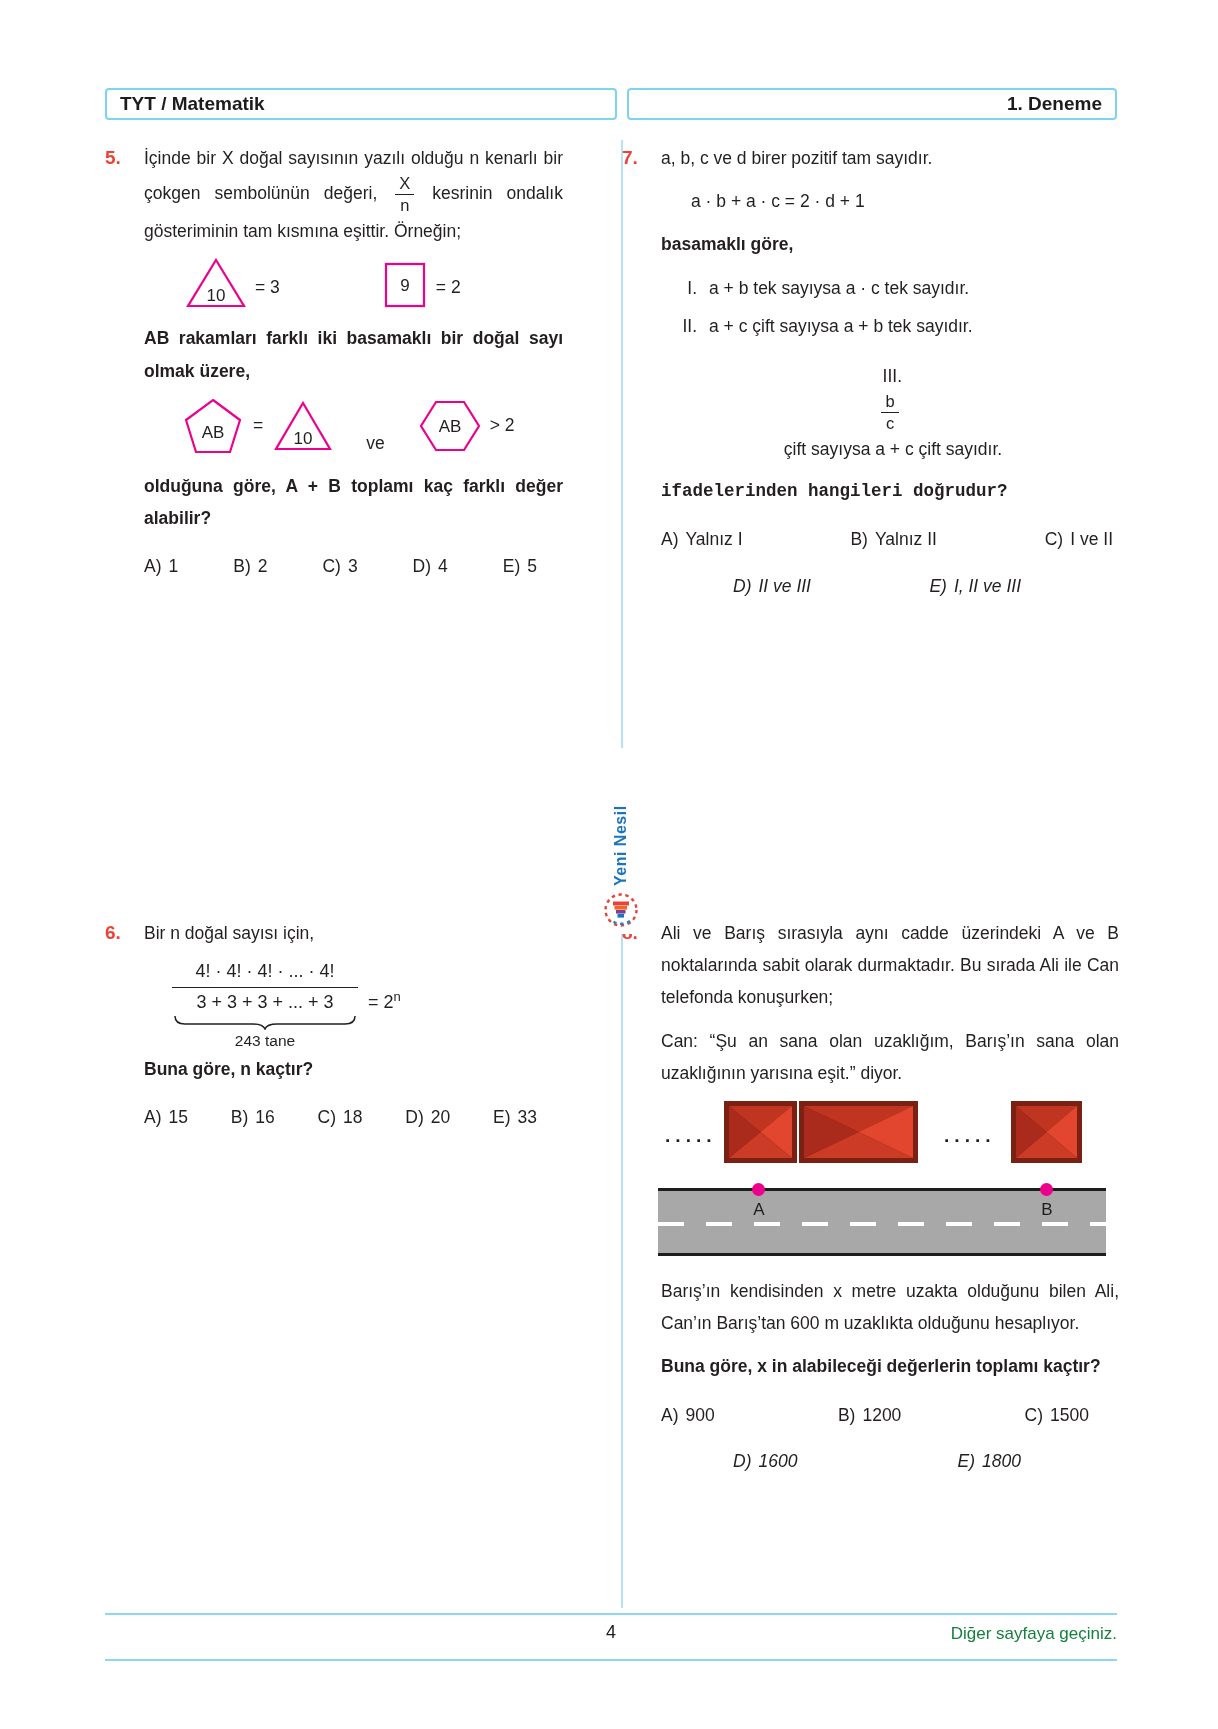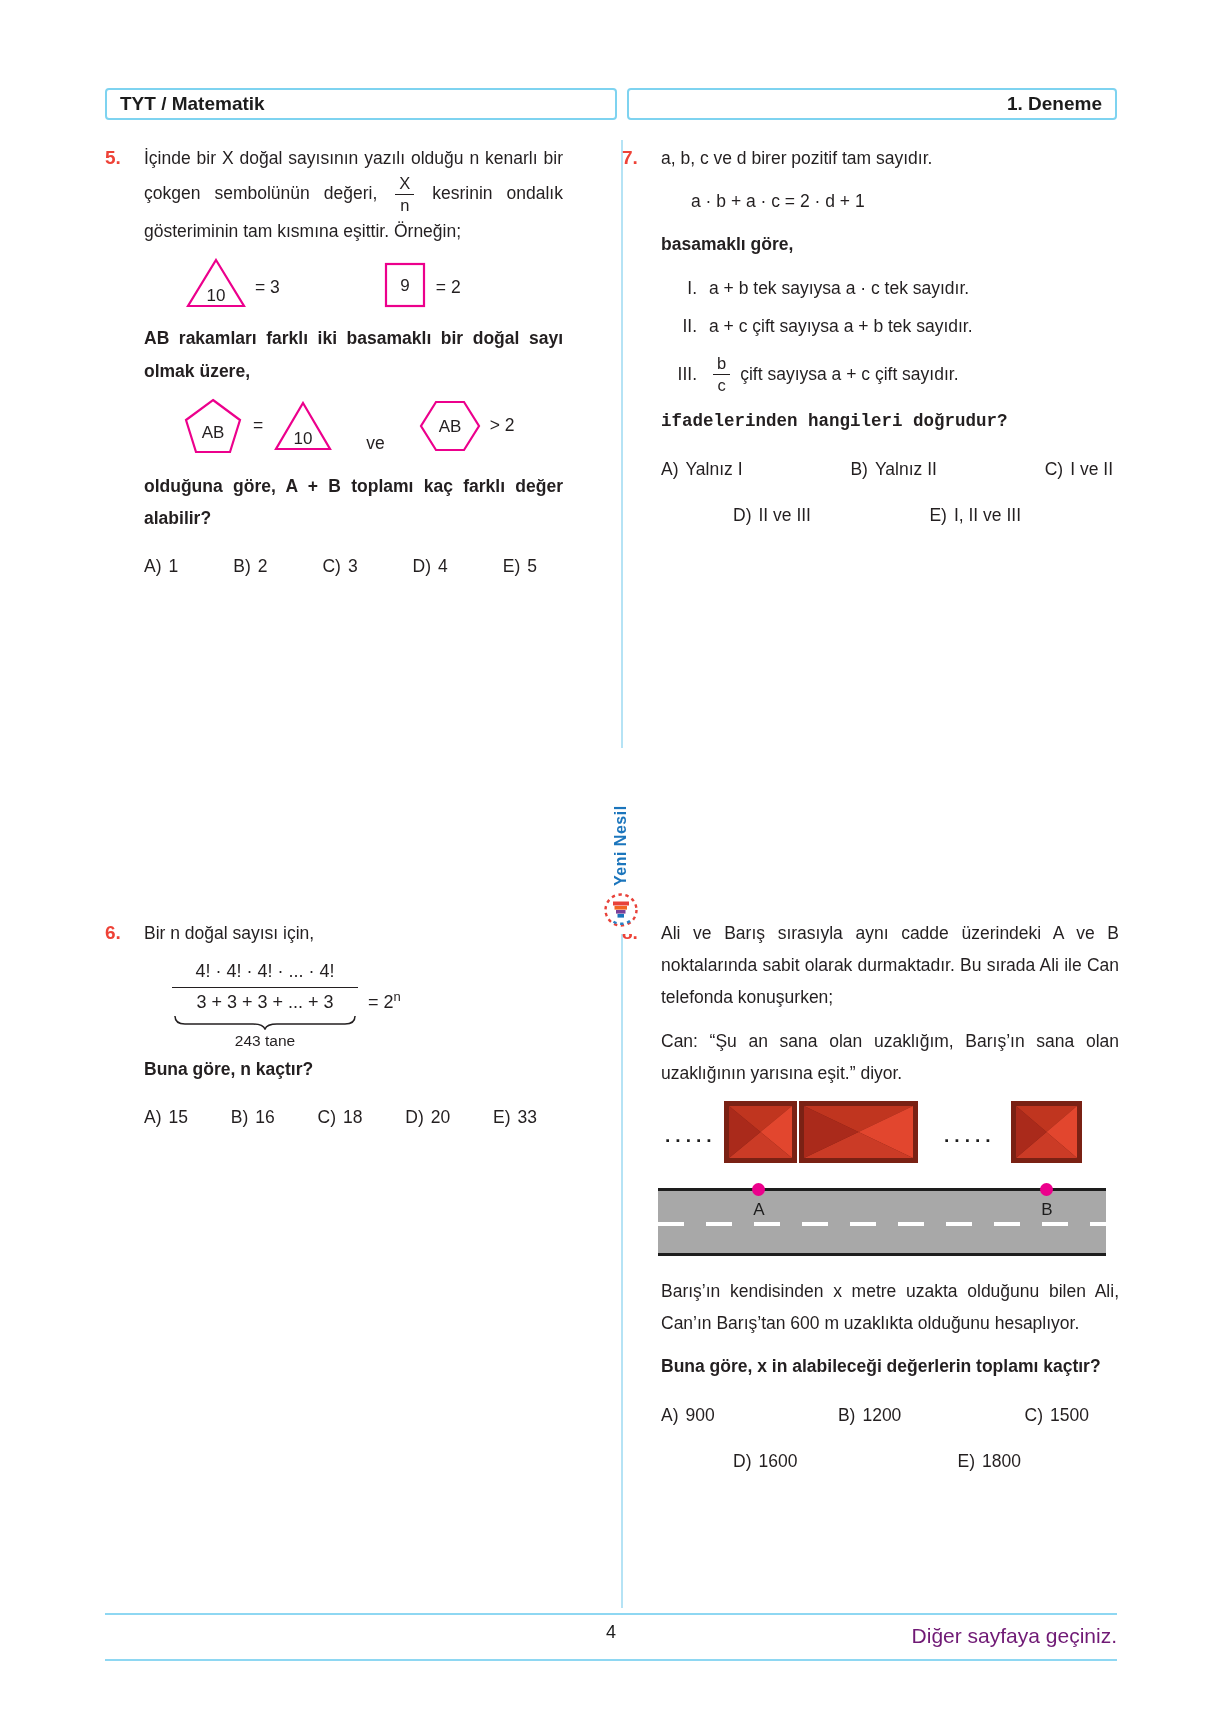--- a/index.html
+++ b/index.html
@@ -36,60 +36,60 @@
   .shape-row{display:flex;align-items:flex-end;margin:4px 0 14px 0;}
   .shape-row.centered{align-items:center;margin:10px 0 16px 0;}
   .shape-wrap{position:relative;display:inline-block;line-height:0;}
   svg text{font-family:"Liberation Sans",sans-serif;font-size:17px;fill:#231f20;}
   .srow-txt{line-height:1;padding-bottom:12px;}
   .centered .srow-txt{padding-bottom:0;}
 
   
   .optrow{display:flex;justify-content:space-between;padding-right:26px;margin-top:16px;font-size:17.5px;}
   .optrow .opt .lab{margin-right:7px;}
-  .optrow2{display:flex;margin-top:14px;font-size:17.5px;}
+  .optrow2{display:flex;margin-top:14px;font-size:17.5px;font-style:italic;}
   .optrow2 .opt .lab{margin-right:7px;}
   .optrow2 .o1{margin-left:72px;}
   .optrow2 .o2{margin-left:auto;margin-right:98px;}
 
   
   .math6{display:flex;margin:8px 0 2px 28px;}
   .bigfrac{display:inline-block;text-align:center;font-size:18px;}
   .bigfrac .num{border-bottom:1.7px solid #231f20;padding:0 10px 3px;line-height:1.3;}
   .bigfrac .den{padding-top:3px;line-height:1.3;}
   .brace-svg{display:block;margin:1px auto 0;}
   .brace-label{font-size:15.5px;line-height:1.2;margin-top:2px;}
   .eq2n{font-size:18px;margin:30px 0 0 10px;line-height:1;}
   .eq2n sup{font-size:13px;}
 
   
   .ritem{display:flex;margin:2px 0 6px 0;text-align:left;}
   .ritem .rnum{width:36px;flex-shrink:0;text-align:right;margin-right:12px;}
-  .ritem.fracline{align-items:center;margin-top:12px;}
+  .ritem.fracline{align-items:center;margin-top:18px;flex-direction:column;}
   .ritem.fracline .rtext{margin-left:6px;}
 
   
   .diagram{position:relative;height:158px;margin:12px 0 16px 0;}
   .dots{position:absolute;font-weight:bold;font-size:19px;letter-spacing:4px;color:#1d1d1d;line-height:1;}
   .bldg{position:absolute;top:0;line-height:0;}
   .road{position:absolute;left:-3px;top:87px;width:448px;height:62px;background:#a8a8a8;border-top:3px solid #1d1d1d;border-bottom:3px solid #1d1d1d;}
   .lane{position:absolute;left:0;top:31px;width:100%;height:4px;background:repeating-linear-gradient(90deg,#ffffff 0 26px,transparent 26px 48px);}
   .pt{position:absolute;top:-8px;width:13px;height:13px;border-radius:50%;background:#ec008c;}
   .pt-a{left:94px;}
   .pt-b{left:382px;}
   .ptlabel{position:absolute;top:9px;width:24px;text-align:center;font-size:17px;color:#1d1d1d;line-height:1.2;}
   .lab-a{left:89px;}
   .lab-b{left:377px;}
 
   
   .frule{position:absolute;left:105px;width:1012px;height:2px;background:#8ed7f2;}
   .frule.t{top:1613px;}
   .frule.b{top:1659px;}
   .fpage{position:absolute;left:105px;top:1622px;width:1012px;text-align:center;font-size:18px;color:#1d1d1d;}
-  .fnote{position:absolute;left:105px;top:1624px;width:1012px;text-align:right;font-size:21px;color:#701a75;}
+  .fnote{position:absolute;left:105px;top:1624px;width:1012px;text-align:right;font-size:17px;color:#15803d;}
 </style>
 </head>
 <body>
 
 <div>
 
   <div class="hbox left">
     <span>TYT / Matematik</span>
   </div>
   <div class="hbox right">

